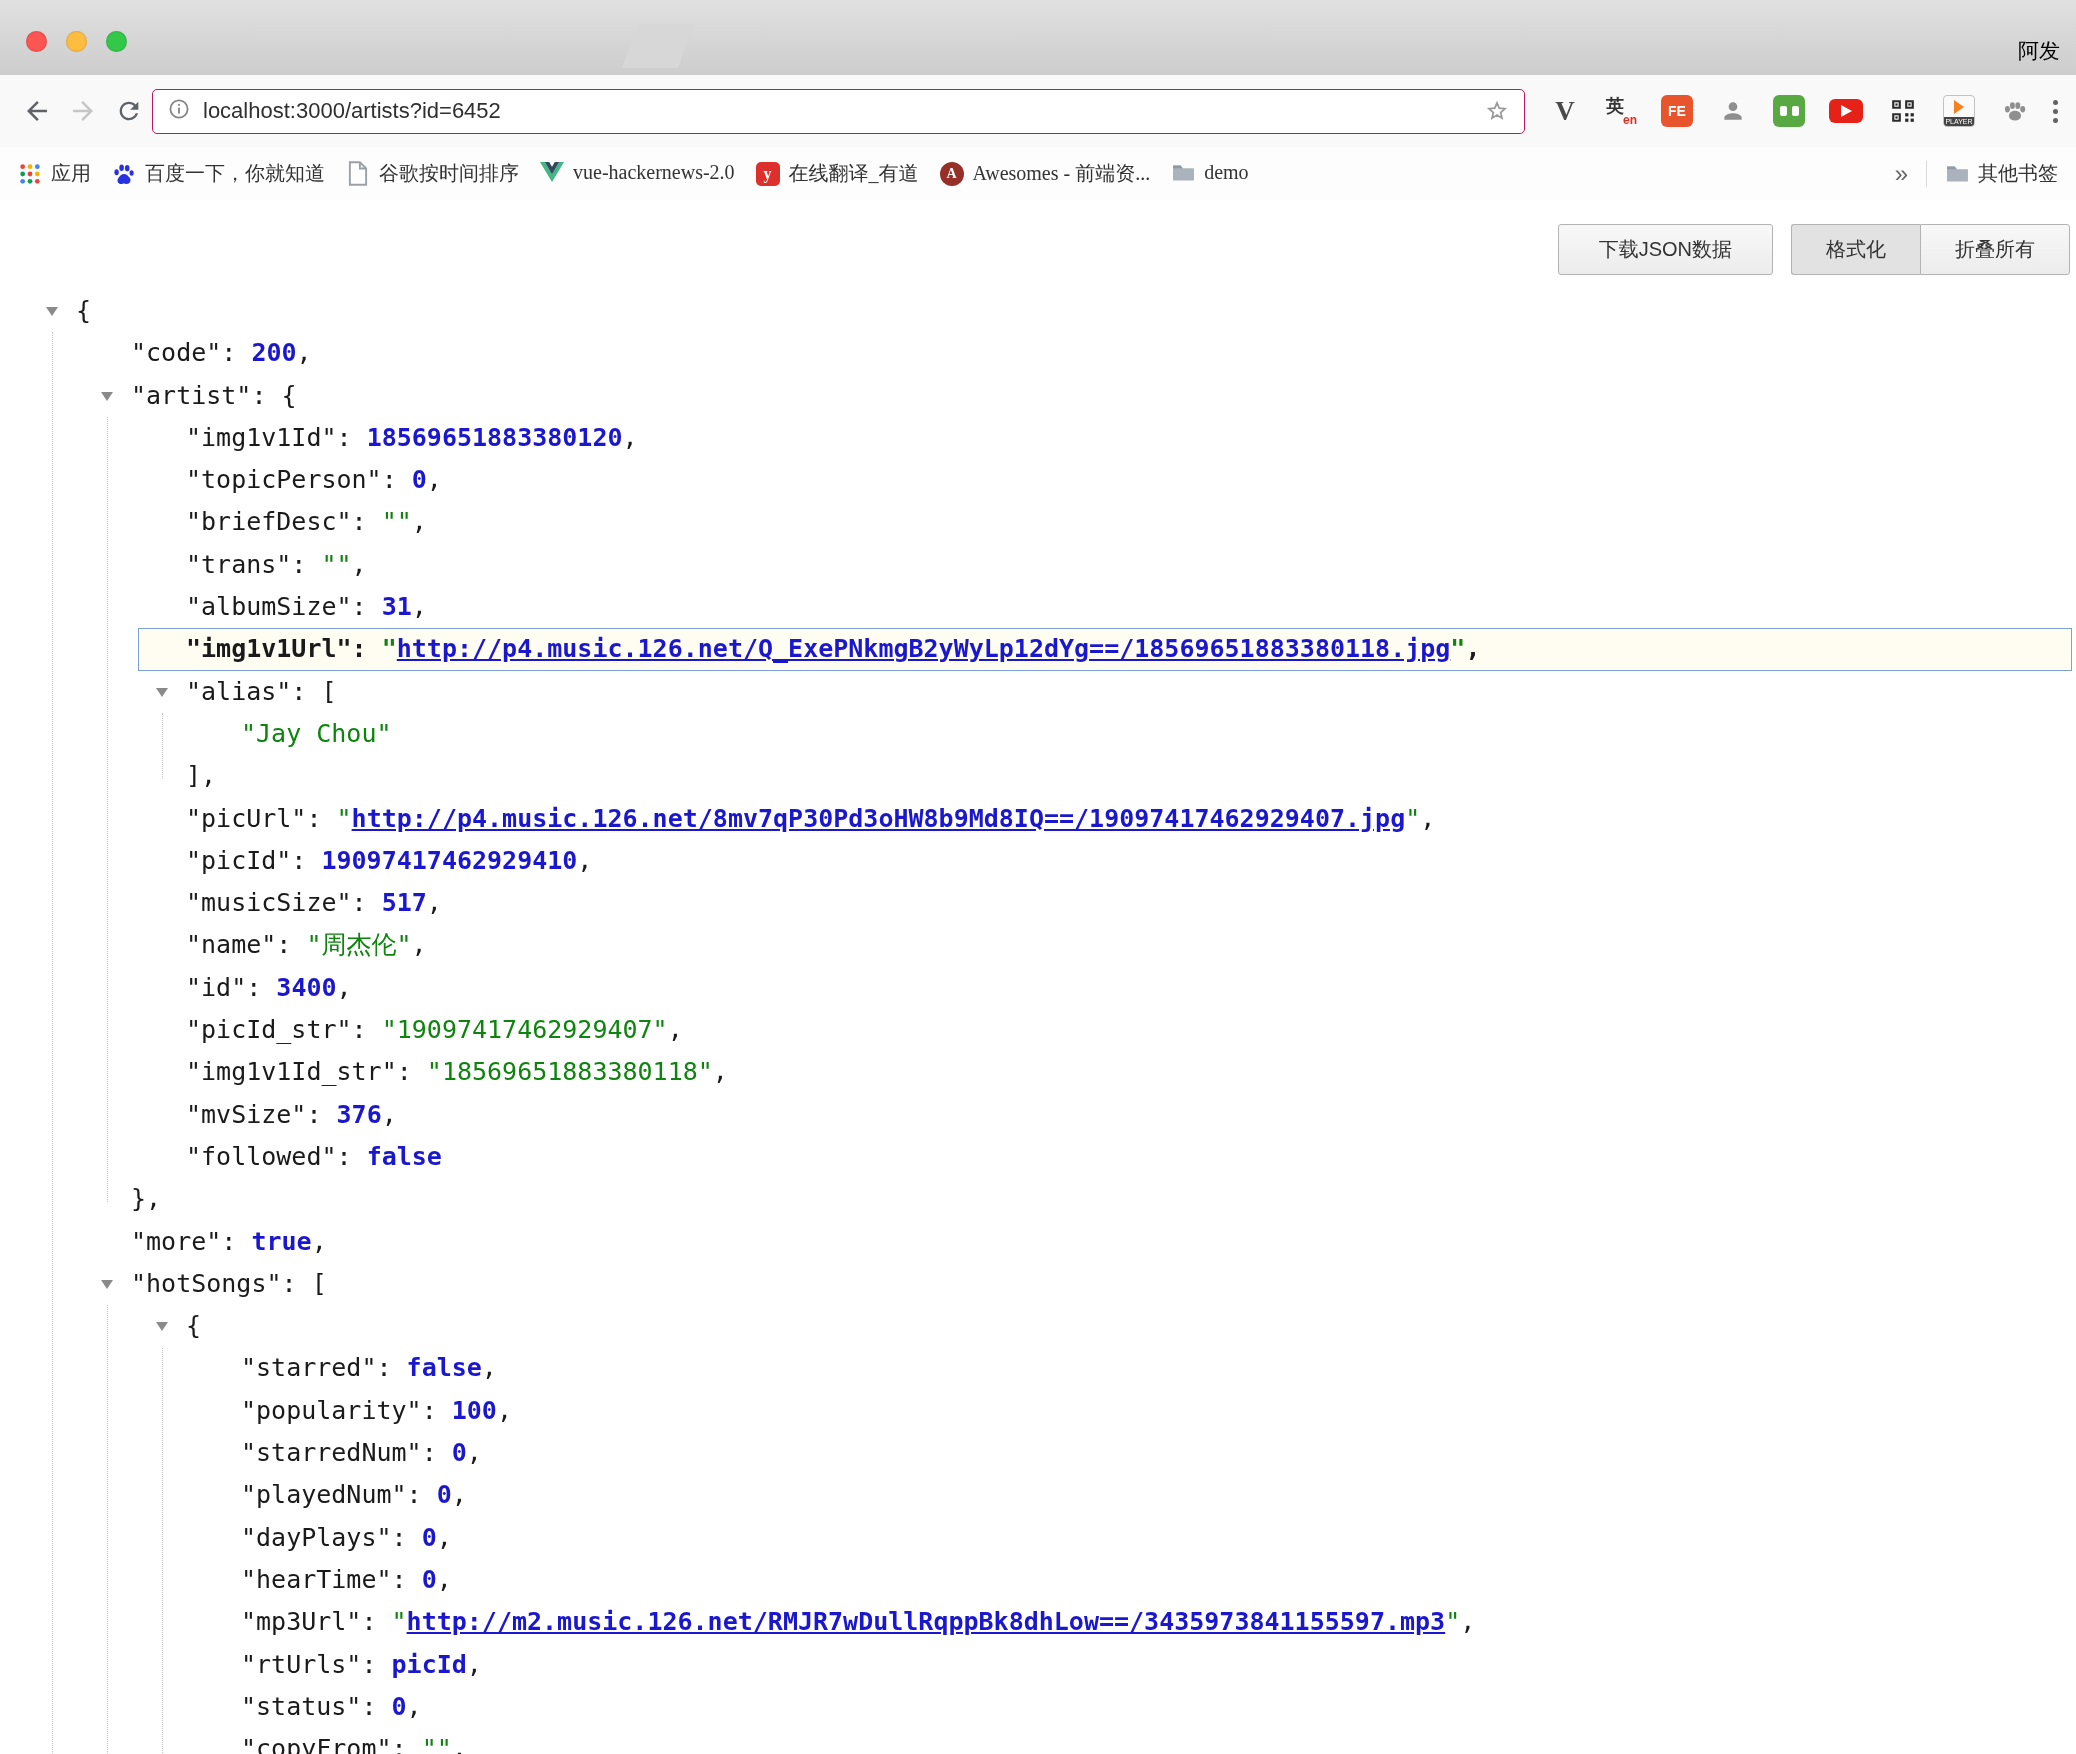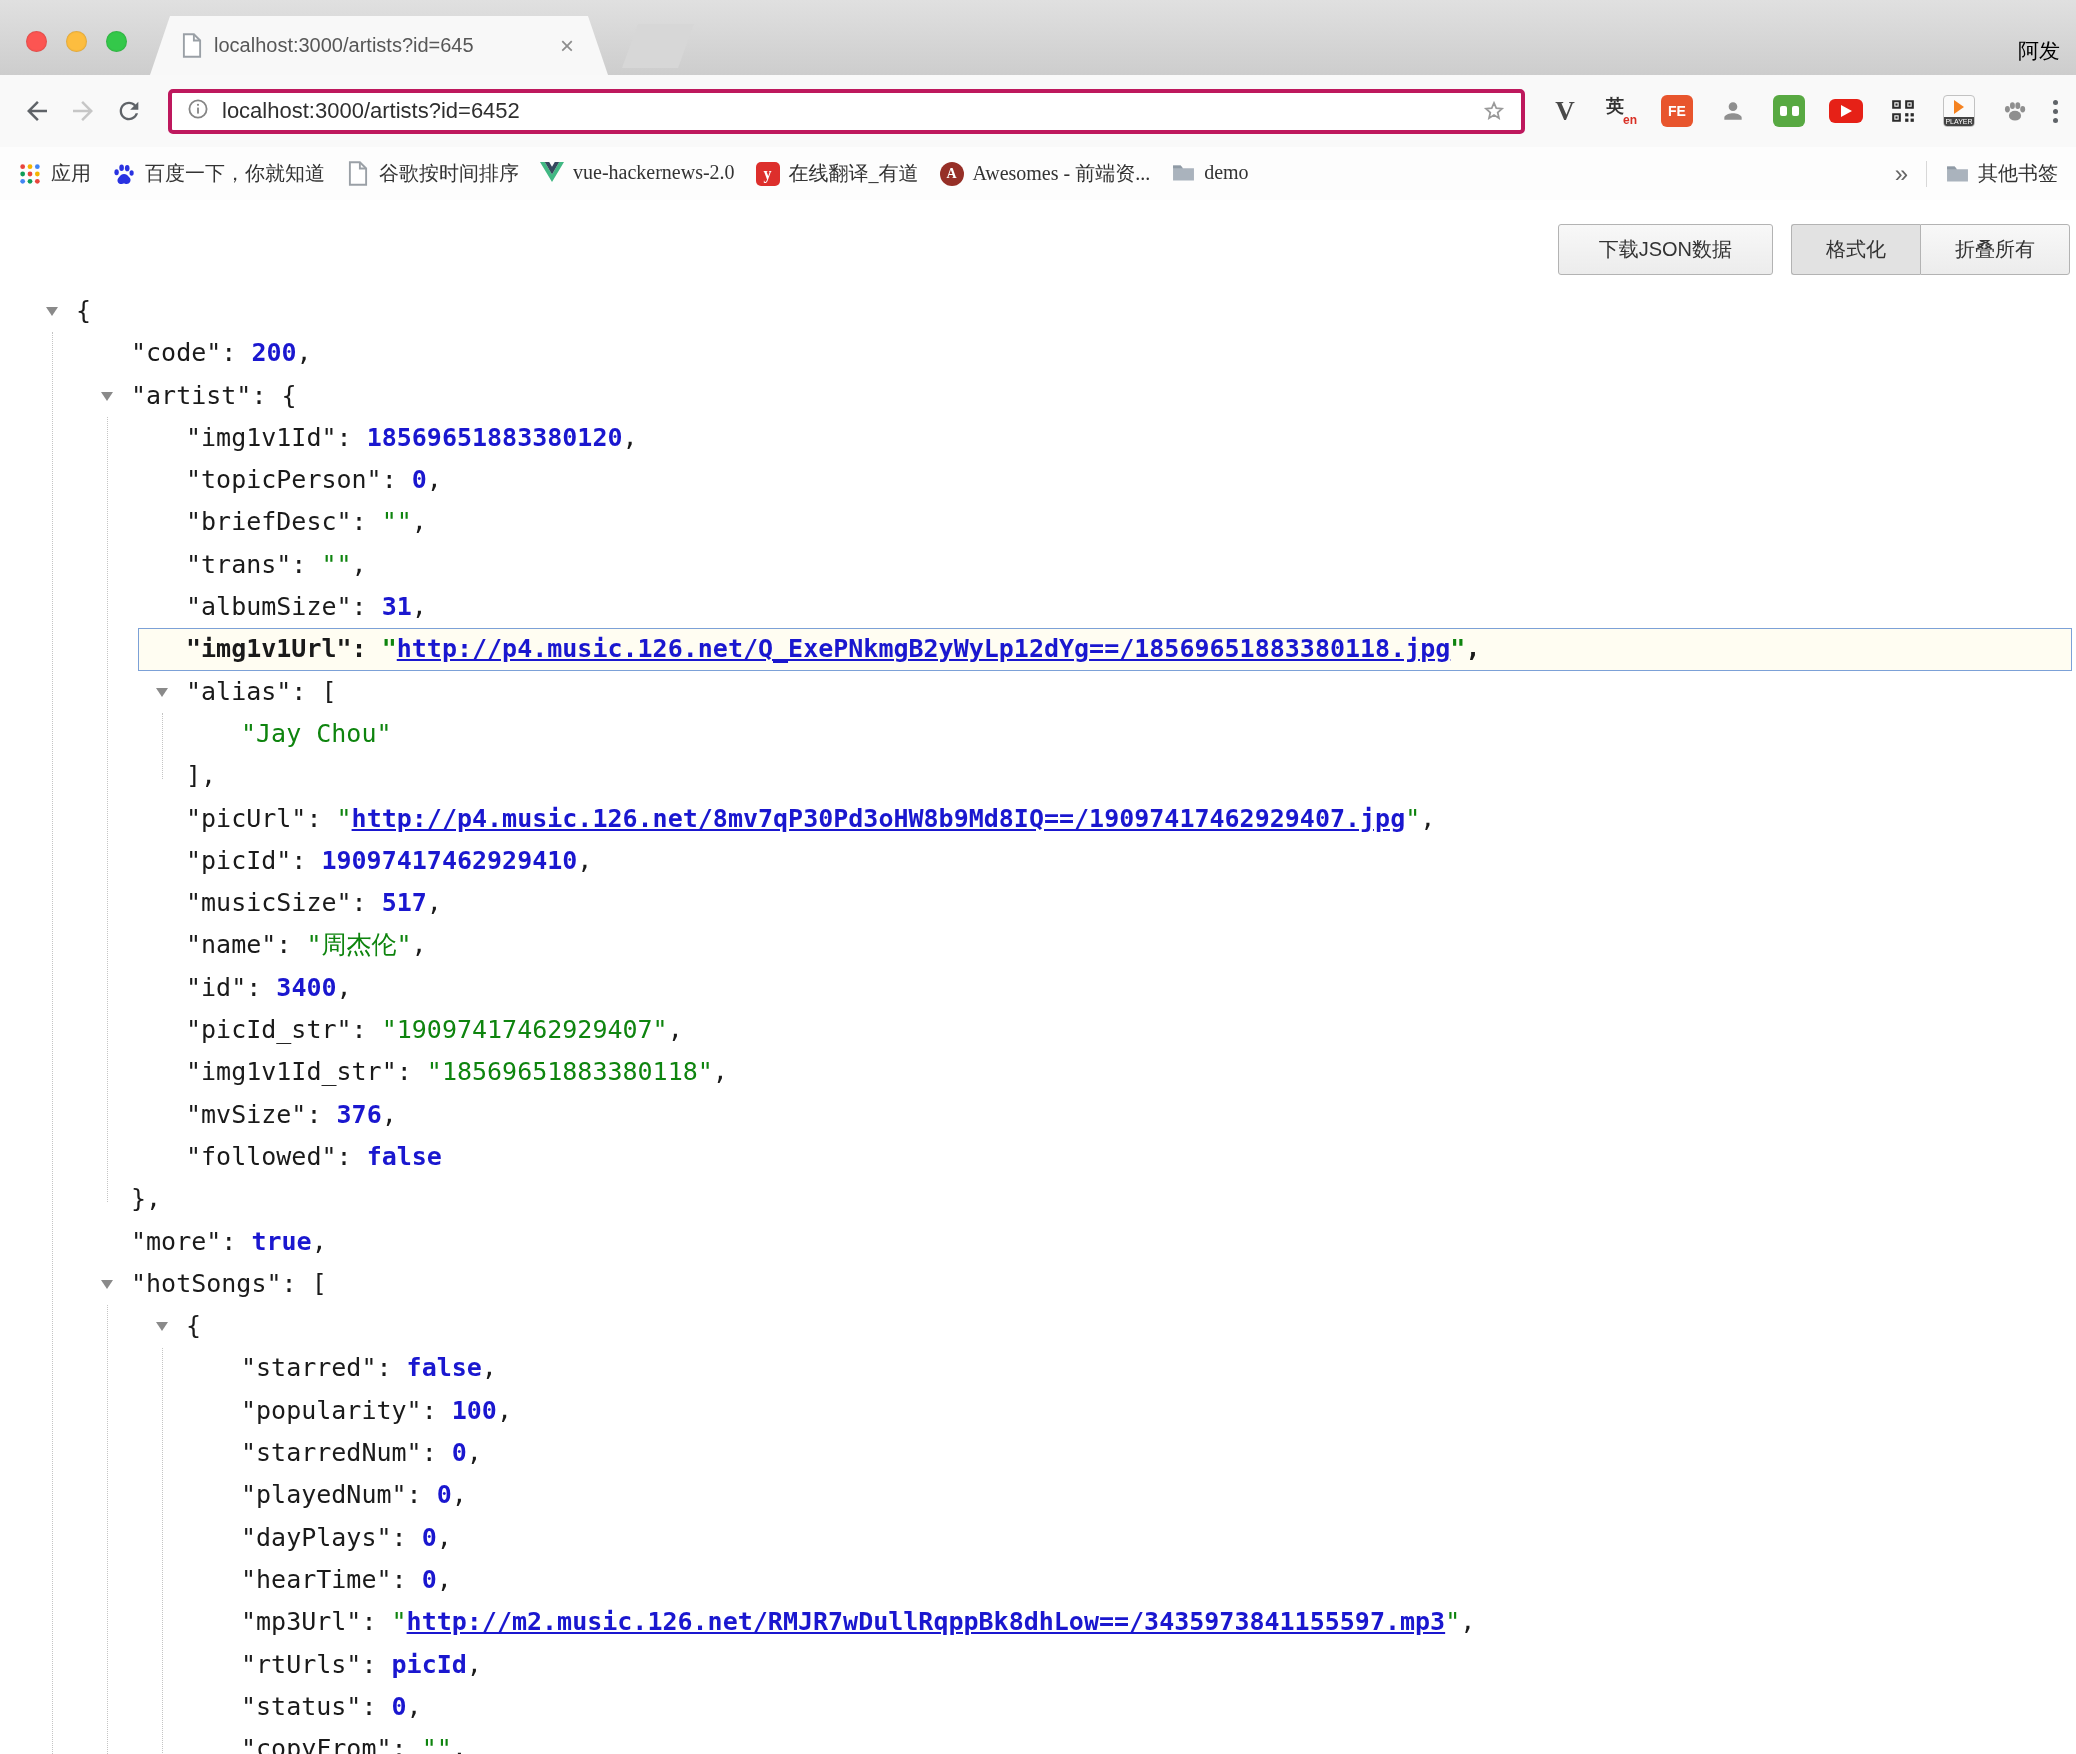--- a/index.html
+++ b/index.html
@@ -17,22 +17,22 @@
   .tab-favicon{ margin-right:12px; display:flex; }
   .tab-title{ flex:1; font-size:20px; color:#575757; white-space:nowrap; overflow:hidden; }
   .tab-close{ font-size:24px; color:#8d8d8d; margin-left:10px; line-height:1; }
   .newtab { position:absolute; left:622px; bottom:7px; width:72px; height:44px; background:#d7d7d7;
             clip-path:polygon(16px 0, 72px 0, 56px 44px, 0 44px); }
   .profile { position:absolute; right:16px; top:26px; font-size:21px; color:#000;margin-top:11px; }
 
   
   .toolbar { height:72px; display:flex; align-items:center; background:#f9f9f9; padding:0 14px 0 14px; }
   .nav-btn { width:46px; height:46px; display:flex; align-items:center; justify-content:center; }
-  .omnibox { flex:1; height:45px; background:#fff; border:4px solid #be185d; border-radius:5px;
-             display:flex; align-items:center; padding:0 14px; margin-left:16px; min-width:0; }
+  .omnibox { flex:1; height:45px; background:#fff; border:1px solid #be185d; border-radius:5px;
+             display:flex; align-items:center; padding:0 14px; margin-left:0; min-width:0; }
   .url-text { flex:1; font-size:22px; color:#2f2f2f; margin-left:12px; white-space:nowrap; overflow:hidden; }
   .star-ic { display:flex; }
   .ext-row { display:flex; align-items:center; gap:24px; margin:0 16px 0 24px; }
   .ext { width:32px; height:32px; display:flex; align-items:center; justify-content:center; position:relative; }
   .ext-vimium { font-weight:bold; font-size:27px; color:#4a4a4a; font-family:"Liberation Serif",serif; }
   .ext-translate b { position:absolute; top:-1px; left:1px; font-size:18px; color:#333; font-weight:700; }
   .ext-translate i { position:absolute; bottom:0; right:0; font-size:12px; color:#d93025; font-style:normal; font-weight:700; }
   .ext-fehelper { background:#e8552d; border-radius:6px; color:#fff; font-weight:800; font-size:14px; }
   .ext-tampermonkey { background:#58a942; border-radius:6px; gap:5px; }
   .ext-tampermonkey .eye { width:7px; height:10px; background:#fff; border-radius:2px; display:inline-block; }
@@ -87,30 +87,20 @@
 </head>
 <body>
 
 <div class="browser">
 
   <div class="tabbar">
     <div class="traffic">
       <span class="tl red"></span>
       <span class="tl yellow"></span>
       <span class="tl green"></span>
-    </div>
-    <div class="tab">
-      <span class="tab-favicon">
-        <svg width="20" height="25" viewBox="0 0 16 20">
-            <path d="M1.5 1h8L14.5 6v13h-13z" fill="#fff" stroke="#9aa0a6" stroke-width="1.5"></path>
-            <path d="M9.5 1v5h5" fill="none" stroke="#9aa0a6" stroke-width="1.5"></path>
-          </svg>
-      </span>
-      <span class="tab-title">localhost:3000/artists?id=645</span>
-      <span class="tab-close">×</span>
     </div>
     <div class="newtab"></div>
     <div class="profile">阿发</div>
   </div>
 
   <div class="toolbar">
     <span class="nav-btn">
       <svg width="30" height="30" viewBox="0 0 24 24">
           <path fill="#5f6368" d="M20 11H7.83l5.59-5.59L12 4l-8 8 8 8 1.41-1.41L7.83 13H20v-2z"></path>
         </svg>

